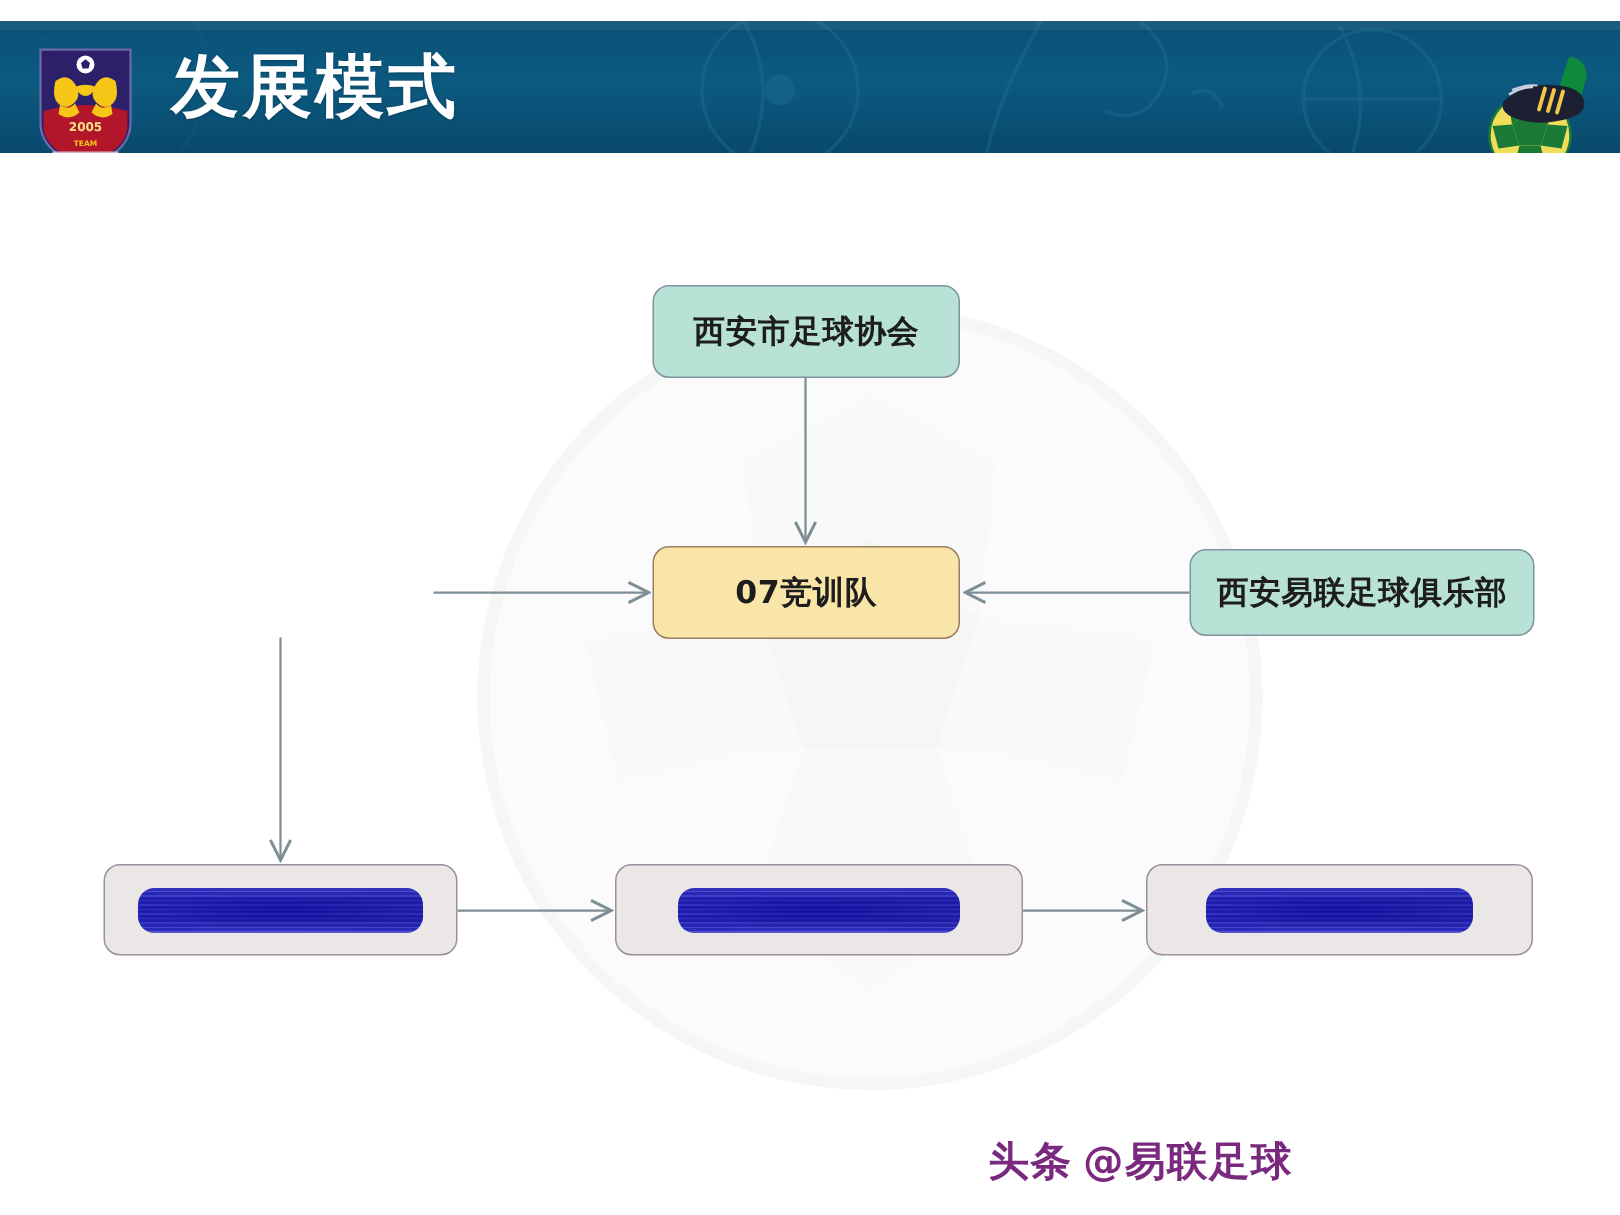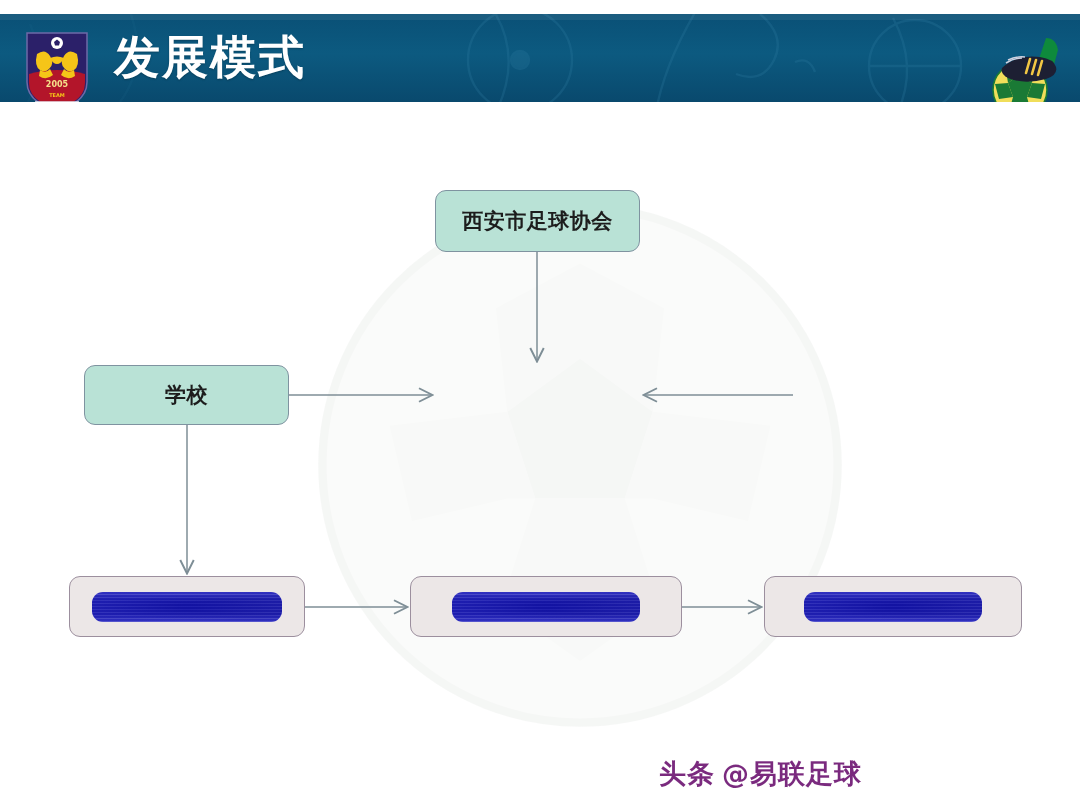--- a/index.html
+++ b/index.html
@@ -249,23 +249,24 @@
         <line x1="187" y1="425" x2="187" y2="572"></line>
 
         <line x1="305" y1="607" x2="406" y2="607"></line>
 
         <line x1="682" y1="607" x2="760" y2="607"></line>
       </g>
     </svg>
 
     <div class="node green" id="node-association">西安市足球协会</div>
 
-    <div class="node green" id="node-school">学校</div>
-
-
+
+    <div class="node yellow" id="node-team">07竞训队</div>
+
+    <div class="node green" id="node-club">西安易联足球俱乐部</div>
 
     <div class="node redacted" id="node-bottom-1">
       <div class="scribble" id="scribble-1"></div>
     </div>
 
     <div class="node redacted" id="node-bottom-2">
       <div class="scribble" id="scribble-2"></div>
     </div>
 
     <div class="node redacted" id="node-bottom-3">

